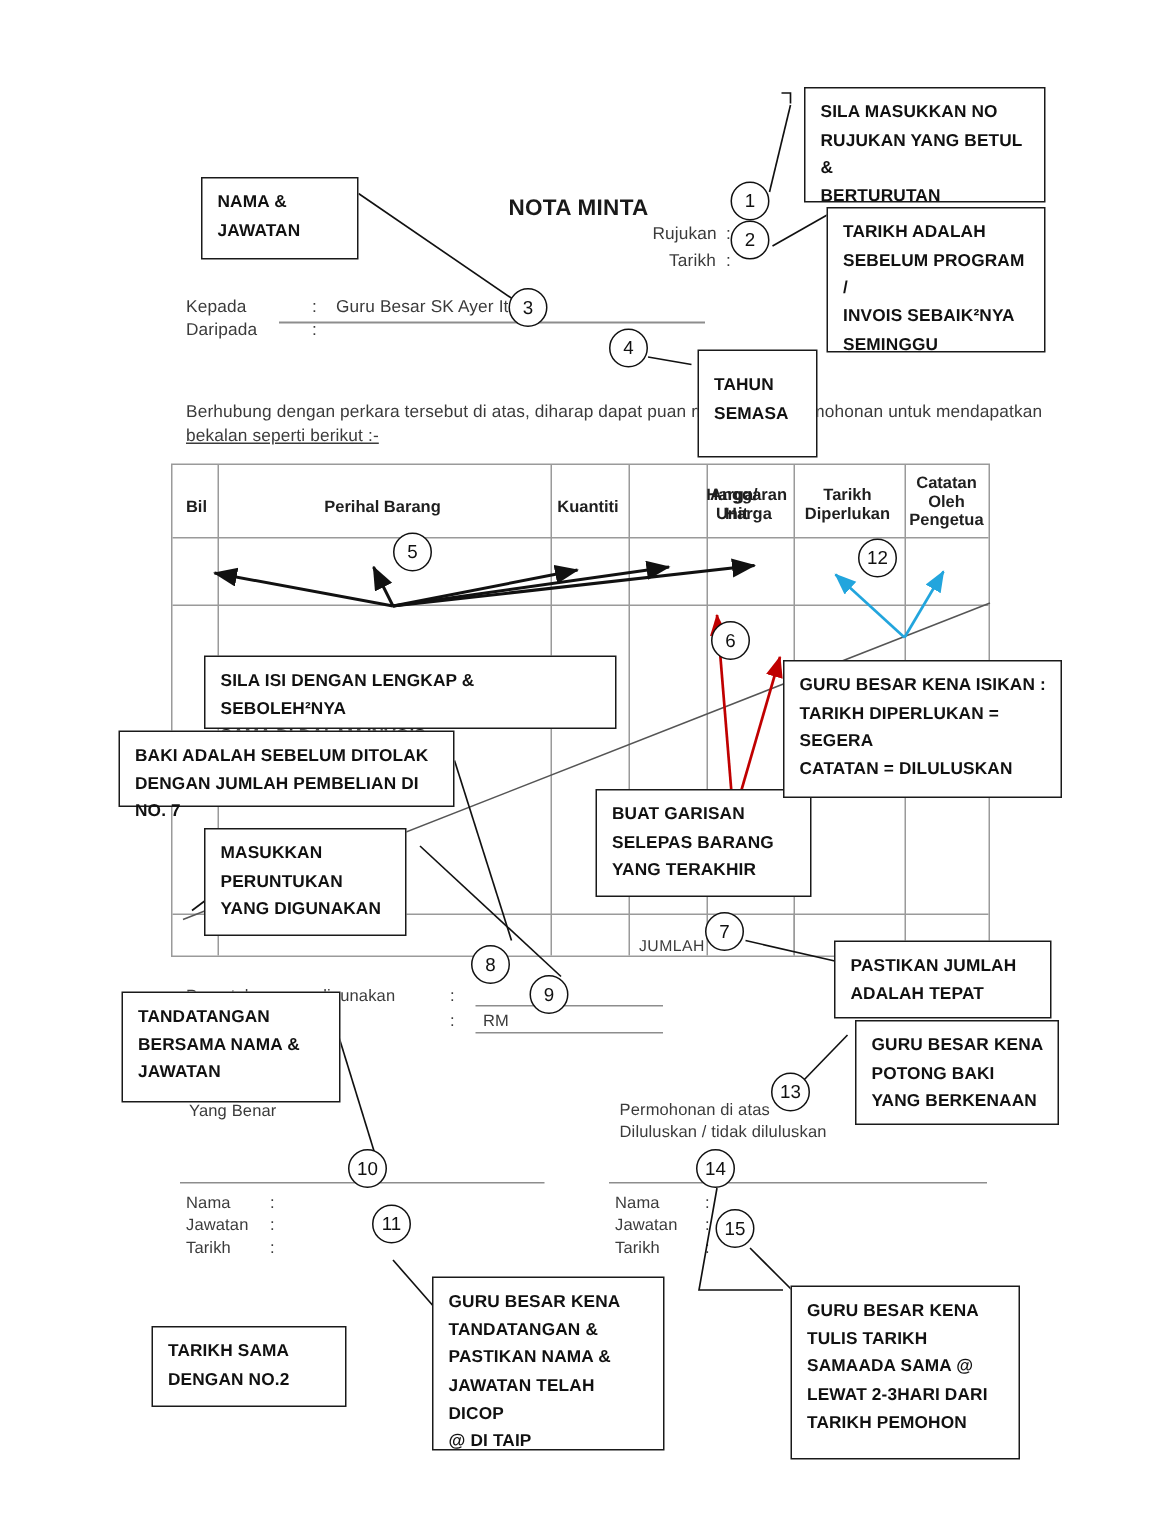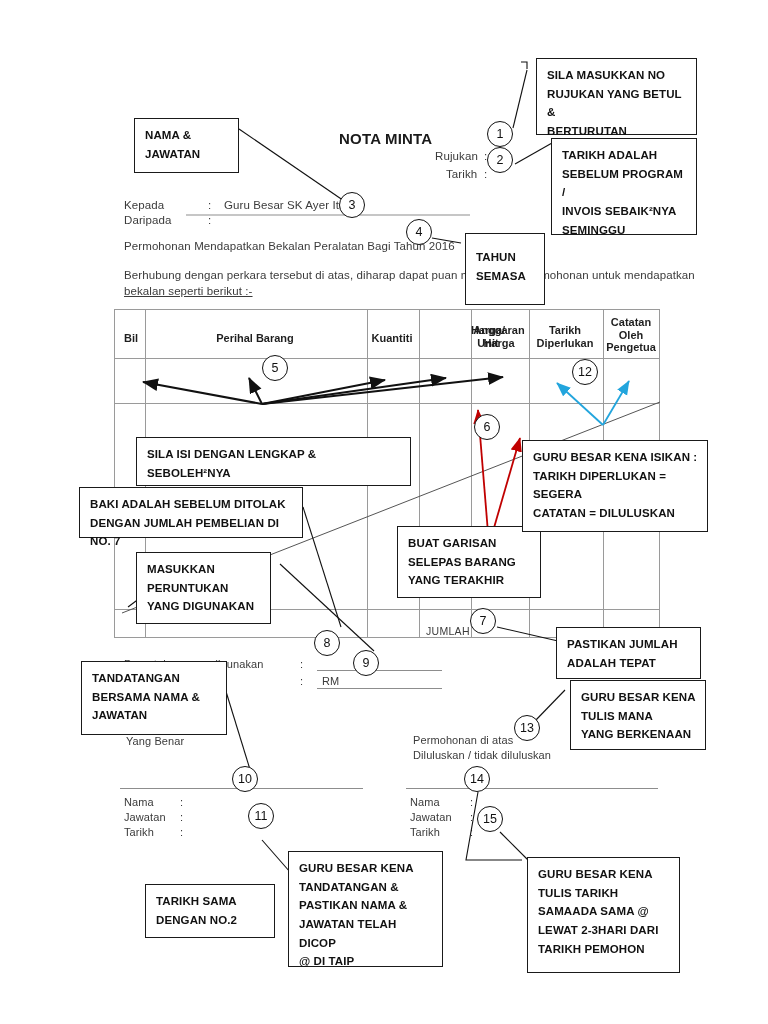--- a/index.html
+++ b/index.html
@@ -178,21 +178,20 @@
   <div class="form-text" style="left:446px; top:168px;">Tarikh</div>
   <div class="form-text" style="left:484px; top:168px;">:</div>
 
   <div class="form-text" style="left:124px; top:199px;text-align:right;">Kepada</div>
   <div class="form-text" style="left:208px; top:199px;">:</div>
   <div class="form-text" style="left:224px; top:199px;">Guru Besar SK Ayer Itam</div>
 
   <div class="form-text" style="left:124px; top:214px;">Daripada</div>
   <div class="form-text" style="left:208px; top:214px;">:</div>
 
-  <div class="form-text" style="left:124px; top:240px;">Permohonan Mendapatkan Bekalan Peralatan Bagi Tahun 2016</div>
 
   <div class="form-text" style="left:124px; top:269px;">Berhubung dengan perkara tersebut di atas, diharap dapat puan meluluskan permohonan untuk mendapatkan</div>
   <div class="form-text" style="left:124px; top:285px;text-decoration:underline;">bekalan seperti berikut :-</div>
 
   <div class="tbl" style="left:114px; top:309px; width:546px; height:329px;">
 
     <div class="vline" style="left:30px;"></div>
     <div class="vline" style="left:252px;"></div>
     <div class="vline" style="left:304px;"></div>
     <div class="vline" style="left:356px;"></div>
@@ -317,31 +316,31 @@
     <div>CATATAN = DILULUSKAN</div>
   </div>
 
   <div class="callout" style="left:556px; top:627px; width:145px; height:52px;">
     <div>PASTIKAN JUMLAH</div>
     <div>ADALAH TEPAT</div>
   </div>
 
   <div class="callout" style="left:570px; top:680px; width:136px; height:70px;">
     <div>GURU BESAR KENA</div>
-    <div>TULIS MANA</div>
+    <div>POTONG BAKI</div>
     <div>YANG BERKENAAN</div>
   </div>
 
   <div class="callout" style="left:81px; top:661px; width:146px; height:74px;">
     <div>TANDATANGAN</div>
     <div>BERSAMA NAMA &amp;</div>
     <div>JAWATAN</div>
   </div>
 
-  <div class="callout" style="left:101px; top:884px; width:130px; height:54px;margin-left:44px;">
+  <div class="callout" style="left:101px; top:884px; width:130px; height:54px;">
     <div>TARIKH SAMA</div>
     <div>DENGAN NO.2</div>
   </div>
 
   <div class="callout" style="left:288px; top:851px; width:155px; height:116px;">
     <div>GURU BESAR KENA</div>
     <div>TANDATANGAN &amp;</div>
     <div>PASTIKAN NAMA &amp;</div>
     <div>JAWATAN TELAH DICOP</div>
     <div>@ DI TAIP</div>

